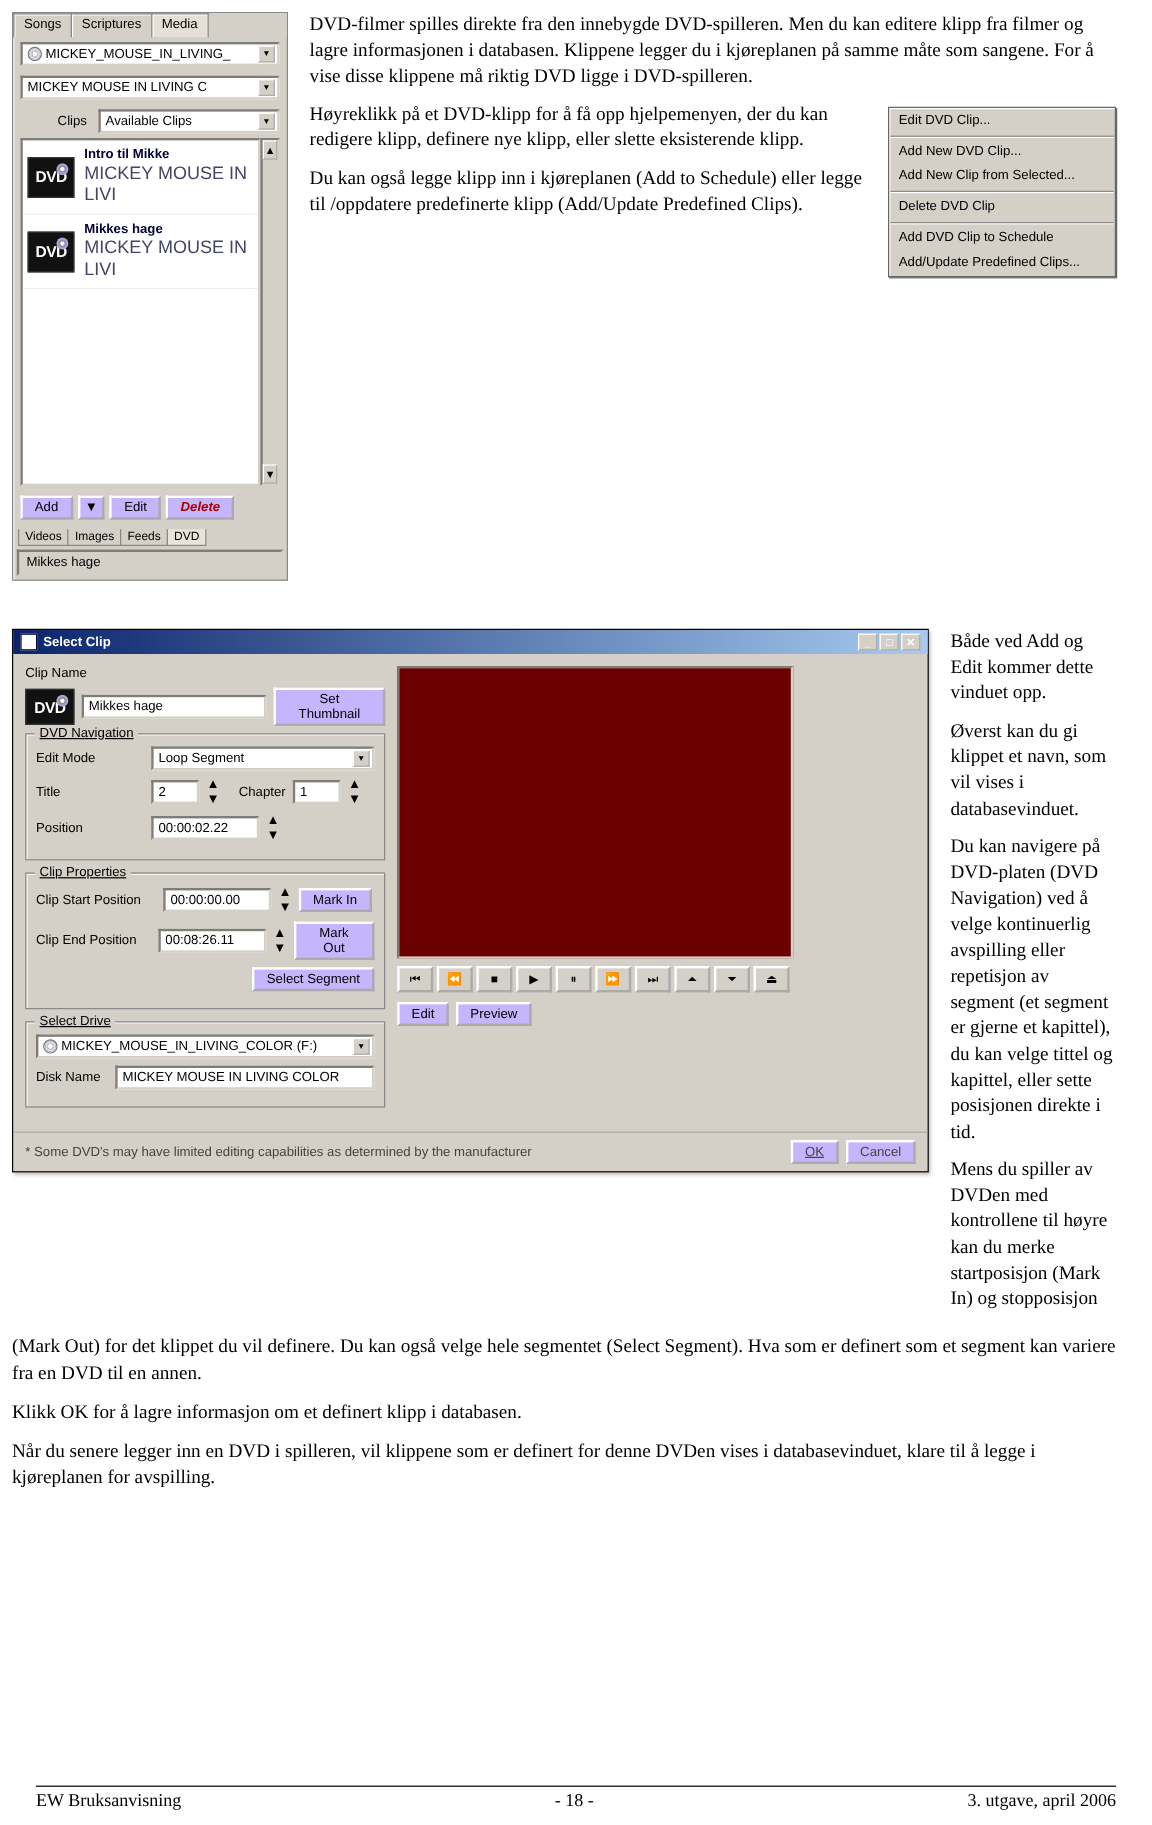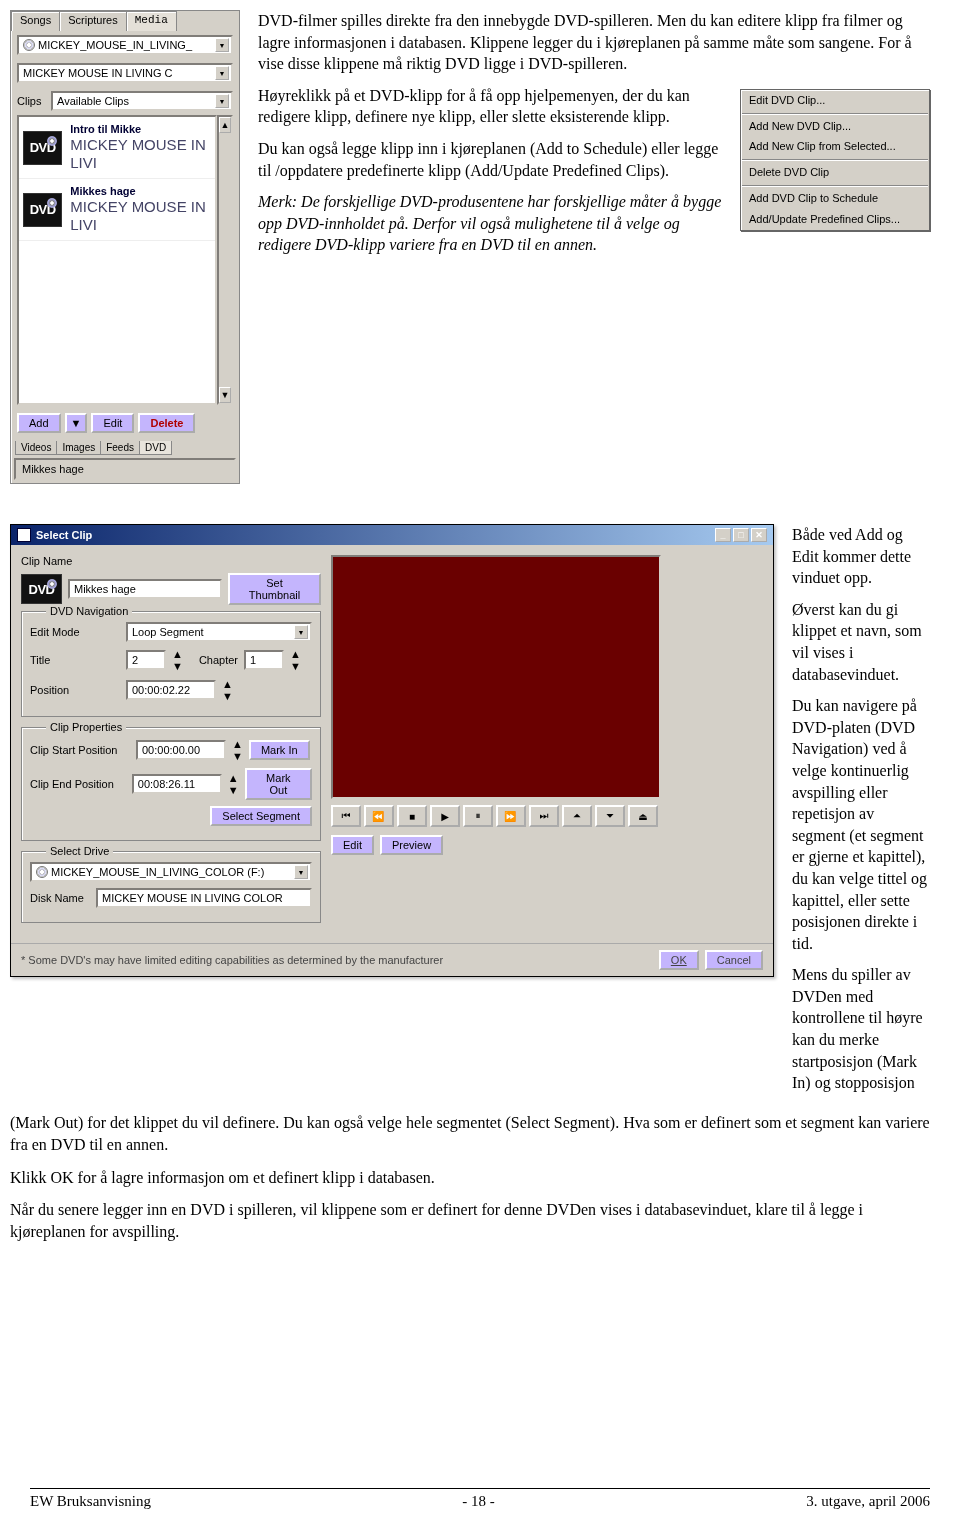--- a/index.html
+++ b/index.html
@@ -43,21 +43,20 @@
     border-bottom: none;
     background: #d4d0c8;
     padding: 2px 8px 0 8px;
     margin-right: -1px;
     box-shadow: inset 1px 1px 0 #fff;
   }
   .panel-tab.active {
     background: #e4e0d8;
     position: relative;
     z-index: 2;
-    font-family: Liberation Mono, monospace;
   }
   .panel-row {
     display: flex;
     align-items: center;
     padding: 4px 6px;
     gap: 4px;
   }
   .win-select {
     flex: 1;
     height: 20px;
@@ -130,21 +129,21 @@
     padding:8px 6px;
   }
   .win-btn {
     background:#c4b5fd;
     border:2px outset #fff;
     font-family:Tahoma,Arial,sans-serif;
     font-size:11px;
     padding:2px 10px;
     text-align:center;
   }
-  .win-btn.red { color:#b00000; font-weight:bold; }
+  .win-btn.red { color:#b00000; font-weight:bold;font-style:italic; }
   .bottom-tabs {
     display:flex;
     padding:0 4px;
     font-size:10px;
   }
   .bottom-tab{
     border:1px solid #888; border-top:none;
     padding:1px 5px; margin-right:-1px;
     background:#d4d0c8;
   }
@@ -224,24 +223,25 @@
   }
   .fieldset{
     border:1px solid #888;
     position:relative;
     padding:10px 8px 8px 8px;
     margin-bottom:10px;
     box-shadow:inset 1px 1px 0 #fff;
   }
   .fieldset .legend{
     position:absolute;
-    top:-7px;left:24px;
+    top:-7px;left:7px;
     background:#d4d0c8;
     padding:0 4px;
     font-size:11px;
+    text-decoration:underline;
   }
   .form-row{
     display:flex;
     align-items:center;
     gap:6px;
     margin-bottom:6px;
     font-size:11px;
   }
   .form-row label{ width:90px; }
   .win-input{
@@ -322,21 +322,21 @@
           <span class="arrow">▼</span>
         </div>
       </div>
       <div class="panel-row">
         <div class="win-select">
           <span>MICKEY MOUSE IN LIVING C</span>
           <span class="arrow">▼</span>
         </div>
       </div>
       <div class="panel-row">
-        <span style="width:30px;">Clips</span>
+        <span style="width:30px;margin-left:31px;">Clips</span>
         <div class="win-select">
           <span>Available Clips</span>
           <span class="arrow">▼</span>
         </div>
       </div>
       <div style="display:flex;margin:0 6px;">
         <div class="clip-list" style="flex:1;margin:0;">
           <div class="clip-item">
             <div class="dvd-thumb">DVD</div>
             <div class="clip-info">
@@ -382,21 +382,20 @@
         <div class="menu-item">Add New Clip from Selected...</div>
         <div class="menu-sep"></div>
         <div class="menu-item">Delete DVD Clip</div>
         <div class="menu-sep"></div>
         <div class="menu-item">Add DVD Clip to Schedule</div>
         <div class="menu-item">Add/Update Predefined Clips...</div>
       </div>
 
       <p>Høyreklikk på et DVD-klipp for å få opp hjelpemenyen, der du kan redigere klipp, definere nye klipp, eller slette eksisterende klipp.</p>
       <p><span>Du kan også legge klipp inn i kjøreplanen (Add to Schedule) eller legge til /oppdatere predefinerte klipp (Add/Update Predefined Clips).</span></p>
-      <p class="note">Merk: De forskjellige DVD-produsentene har forskjellige måter å bygge opp DVD-innholdet på. Derfor vil også mulighetene til å velge og redigere DVD-klipp variere fra en DVD til en annen.</p>
     </div>
   </div>
 
   <div class="mid-section">
 
     <div class="select-clip">
       <div class="titlebar">
         <div class="title-left">
           <span class="icon"></span>
           <span>Select Clip</span>

